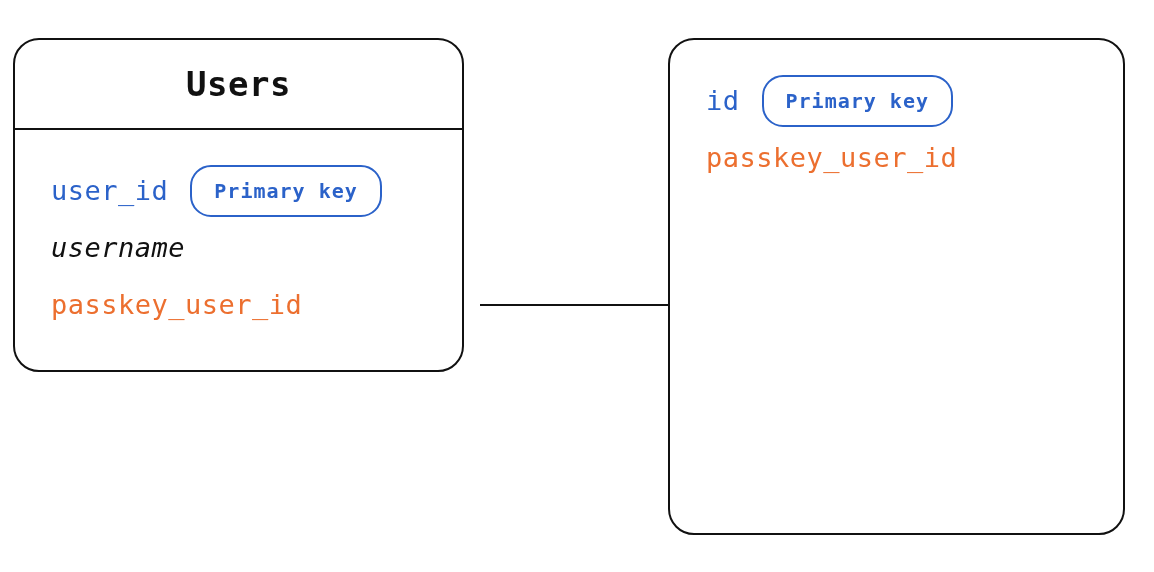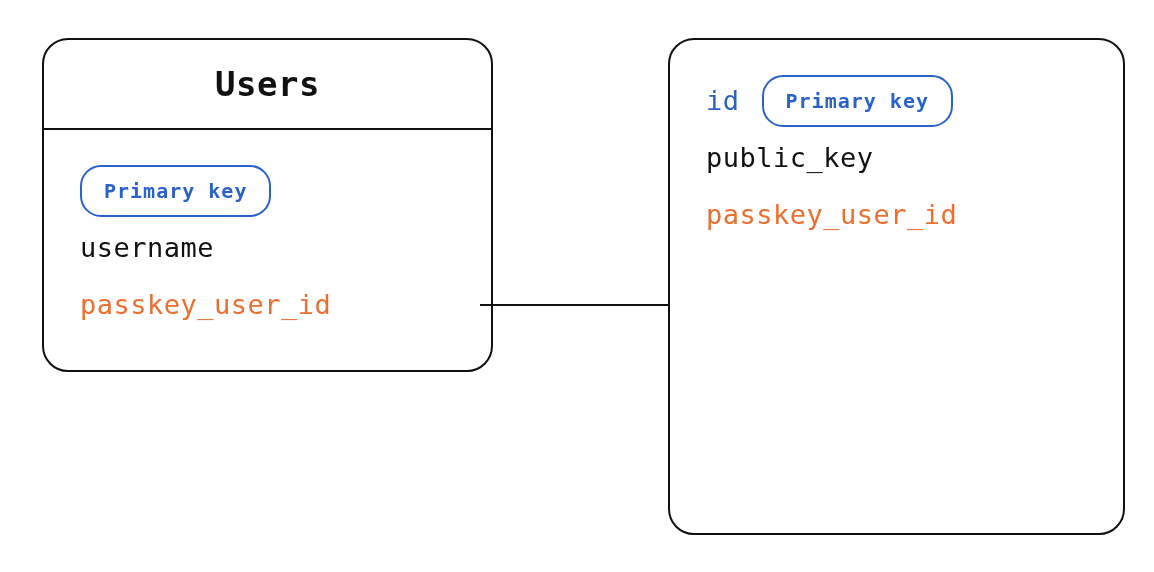--- a/index.html
+++ b/index.html
@@ -16,21 +16,21 @@
     color: #111111;
     overflow: hidden;
   }
   .table-box {
     position: absolute;
     box-sizing: border-box;
     background: #ffffff;
     border: 2px solid #111111;
     border-radius: 26px;
   }
-  #users-box  { left: 42px;  top: 38px; width: 451px; height: 334px; }
+  #users-box  { left: 13px;  top: 38px; width: 451px; height: 334px; }
   #creds-box  { left: 668px; top: 38px; width: 457px; height: 497px; }
   .table-header {
     box-sizing: border-box;
     height: 90px;
     border-bottom: 2px solid #111111;
     display: flex;
     align-items: center;
     justify-content: center;
   }
   .table-title {
@@ -48,21 +48,21 @@
     align-items: center;
     gap: 22px;
     white-space: nowrap;
   }
   .field-name {
     font-size: 27px;
     letter-spacing: 0.5px;
   }
   .f-pk   { color: #2b62c9; }
   .f-rel  { color: #ec6f2f; text-align: right; }
-  .f-std  { color: #111111; }
+  .f-std  { color: #111111; font-style: italic; }
   .pk-badge {
     box-sizing: border-box;
     display: inline-flex;
     align-items: center;
     justify-content: center;
     height: 52px;
     padding: 0 22px;
     border: 2px solid #2b62c9;
     border-radius: 21px;
     color: #2b62c9;
@@ -84,41 +84,39 @@
 <body>
 
 <div class="stage">
 
   <div class="table-box" id="users-box">
     <div class="table-header">
       <span class="table-title">Users</span>
     </div>
     <div class="table-body">
       <div class="field-row">
+        <span class="field-name f-pk">user_id</span>
         <span class="pk-badge">Primary key</span>
       </div>
       <div class="field-row">
         <span class="field-name f-std">username</span>
       </div>
       <div class="field-row">
         <span class="field-name f-rel">passkey_user_id</span>
       </div>
     </div>
   </div>
 
   <div class="relationship-line"></div>
 
   <div class="table-box" id="creds-box">
     <div class="table-body">
       <div class="field-row">
         <span class="field-name f-pk">id</span>
         <span class="pk-badge">Primary key</span>
       </div>
       <div class="field-row">
-        <span class="field-name f-std">public_key</span>
-      </div>
-      <div class="field-row">
         <span class="field-name f-rel">passkey_user_id</span>
       </div>
     </div>
   </div>
 
 </div>
 
 </body></html>

